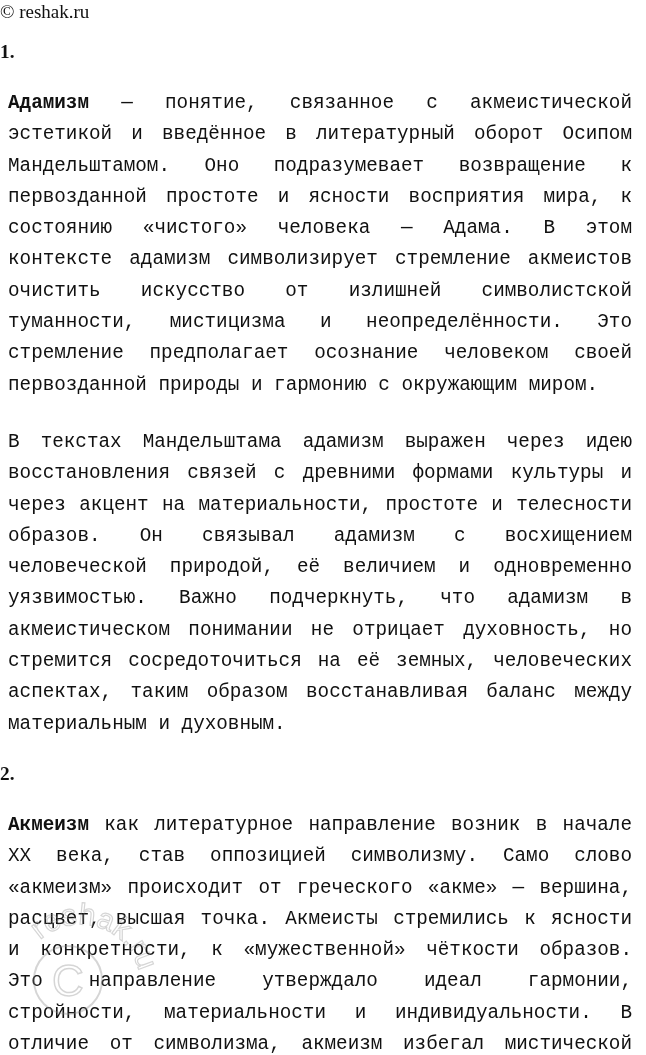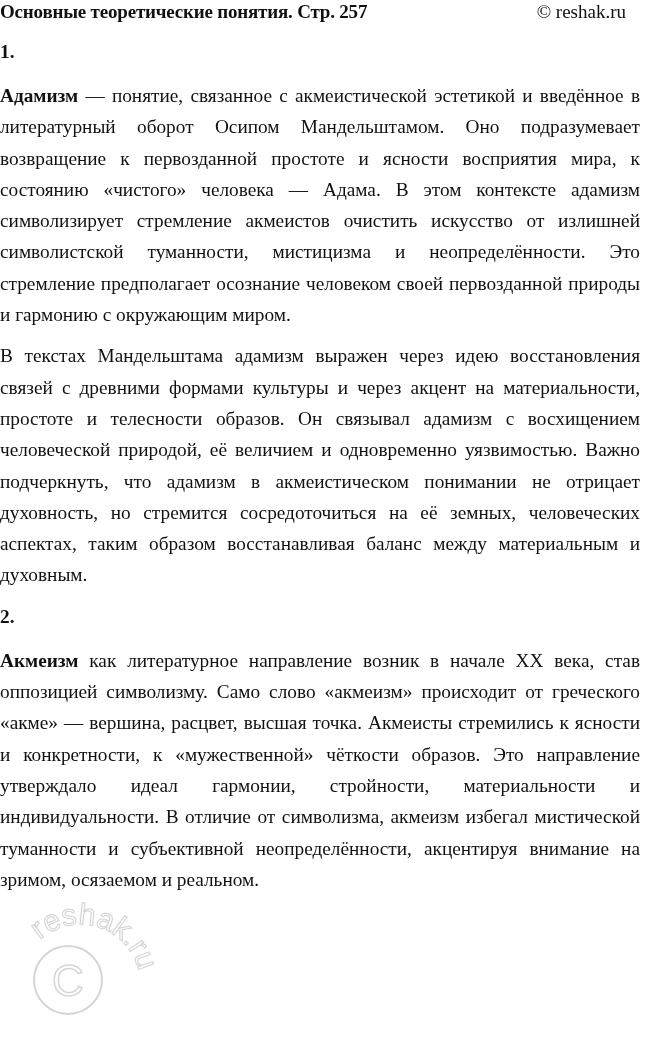--- a/index.html
+++ b/index.html
@@ -14,35 +14,34 @@
     font-size: 19px; line-height: 24px;
   }
   .header .title { font-weight: bold; letter-spacing: -0.2px; }
   .header .copy { padding-right: 20px; }
   .doc {
     position: absolute; left: 0; top: 36px; width: 640px;
     font-size: 19.3px; line-height: 31.3px;
   }
   .num { font-weight: bold; margin: 0; height: 31px; }
   .para {
-    margin: 0; text-align: justify; text-align-last: left;
+    margin: 8px; text-align: justify; text-align-last: left; font-family: Liberation Mono, monospace;
   }
   .para b { font-weight: bold; }
   .gap { height: 10px; }
   .gap-big { height: 13px; }
   .watermark {
     position: absolute; left: 20px; top: 880px; width: 140px; height: 150px;
     pointer-events: none; opacity: 0.35;
   }
 </style>
 </head>
 <body>
 
 <div class="header">
-  <span class="title">Основные теоретические понятия. Стр. 257</span>
   <span class="copy">© reshak.ru</span>
 </div>
 
 <div class="doc">
   <p class="num">1.</p>
   <div class="gap-big"></div>
   <p class="para"><b>Адамизм</b><span> — понятие, связанное с акмеистической эстетикой и введённое в литературный оборот Осипом Мандельштамом. Оно подразумевает возвращение к первозданной простоте и ясности восприятия мира, к состоянию «чистого» человека — Адама. В этом контексте адамизм символизирует стремление акмеистов очистить искусство от излишней символистской туманности, мистицизма и неопределённости. Это стремление предполагает осознание человеком своей первозданной природы и гармонию с окружающим миром.</span></p>
   <div class="gap"></div>
   <p class="para"><span>В текстах Мандельштама адамизм выражен через идею восстановления связей с древними формами культуры и через акцент на материальности, простоте и телесности образов. Он связывал адамизм с восхищением человеческой природой, её величием и одновременно уязвимостью. Важно подчеркнуть, что адамизм в акмеистическом понимании не отрицает духовность, но стремится сосредоточиться на её земных, человеческих аспектах, таким образом восстанавливая баланс между материальным и духовным.</span></p>
   <div class="gap"></div>

